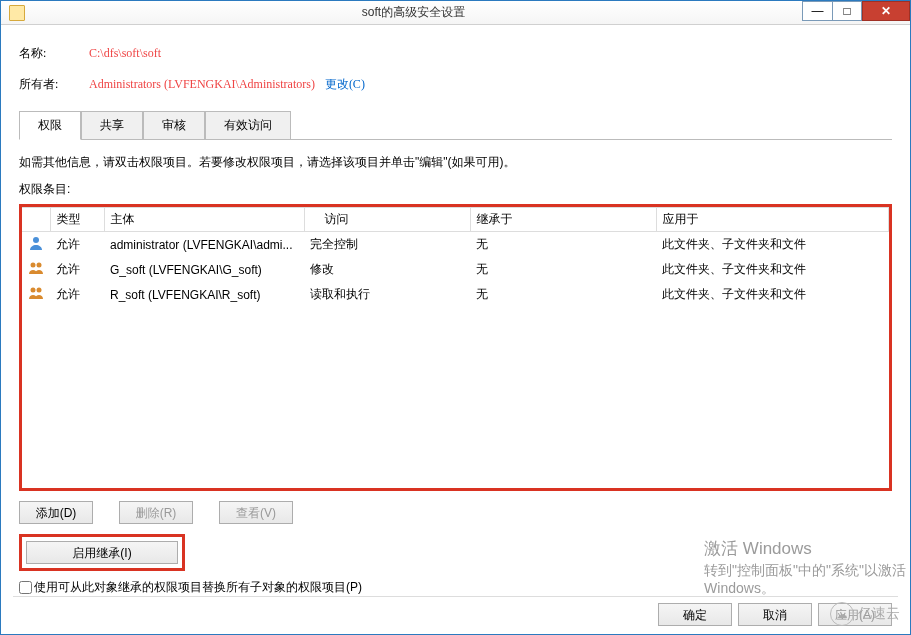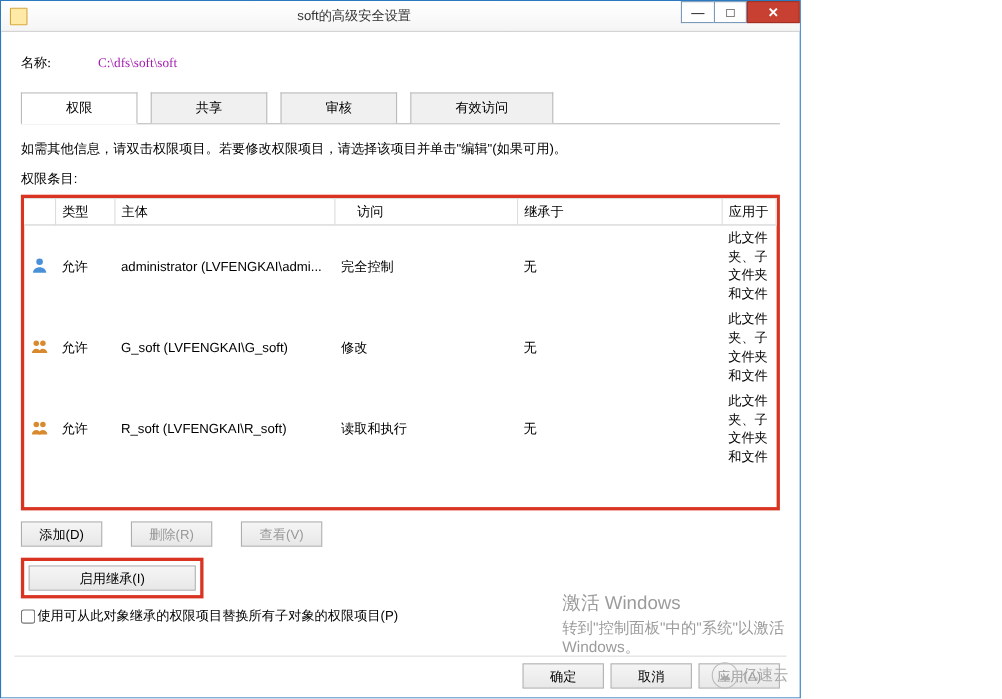--- a/index.html
+++ b/index.html
@@ -6,21 +6,21 @@
     body {
       font-family: "Microsoft YaHei", "Segoe UI", Tahoma, sans-serif;
       font-size: 12px;
       background: #fff;
       width: 911px;
       height: 635px;
       overflow: hidden;
       position: relative;
     }
     .window {
-      width: 728px;
+      width: 911px;
       height: 635px;
       border: 1px solid #2b7abf;
       background: #fff;
       display: flex;
       flex-direction: column;
     }
     .titlebar {
       height: 28px;
       background: linear-gradient(#fff, #f5f5f5);
       border-bottom: 1px solid #d0d0d0;
@@ -78,37 +78,37 @@
       display: flex;
       align-items: center;
       margin: 10px 6px 4px 6px;
       font-size: 12px;
       font-family: Liberation Serif, serif;
     }
     .info-label {
       width: 70px;
       color: #000;
     }
-    .info-value { color: #a21caf; }
+    .info-value { color: #ef4444; }
     .info-link {
       color: #0066cc;
       margin-left: 10px;
       cursor: pointer;
     }
     .tabs {
       display: flex;
       margin: 14px 6px 0 6px;
       border-bottom: 1px solid #bbb;
     }
     .tab {
-      padding: 5px 40px;
+      padding: 5px 18px;
       border: 1px solid #bbb;
       border-bottom: none;
       background: #f0f0f0;
-      margin-right: 12px;
+      margin-right: 0;
       font-size: 12px;
       cursor: pointer;
       position: relative;
     }
     .tab.active {
       background: #fff;
       border-bottom: 1px solid #fff;
       margin-bottom: -1px;
     }
     .instruction {
@@ -194,21 +194,21 @@
       margin-top: auto;
       padding: 6px 6px 0 6px;
       border-top: 1px solid #ddd;
       display: flex;
       justify-content: flex-end;
       gap: 6px;
     }
     .bottom-bar .btn { min-width: 74px; }
     .watermark {
       position: absolute;
-      right: 14px;
+      right: 4px;
       bottom: 36px;
       text-align: left;
       color: #9b9b9b;
       font-size: 14px;
       pointer-events: none;
     }
     .watermark .line1 { font-size: 17px; margin-bottom: 2px; }
     .logo-mark {
       position: absolute;
       right: 10px;
@@ -239,20 +239,25 @@
       <div class="win-btn min">—</div>
       <div class="win-btn max">□</div>
       <div class="win-btn close">✕</div>
     </div>
   </div>
 
   <div class="content">
     <div class="info-row">
       <span class="info-label">名称:</span>
       <span class="info-value">C:\dfs\soft\soft</span>
+    </div>
+    <div class="info-row">
+      <span class="info-label">所有者:</span>
+      <span class="info-value">Administrators (LVFENGKAI\Administrators)</span>
+      <span class="info-link"><span>更改(C)</span></span>
     </div>
 
     <div class="tabs">
       <div class="tab active">权限</div>
       <div class="tab">共享</div>
       <div class="tab">审核</div>
       <div class="tab">有效访问</div>
     </div>
 
     <div class="instruction">如需其他信息，请双击权限项目。若要修改权限项目，请选择该项目并单击"编辑"(如果可用)。</div>

